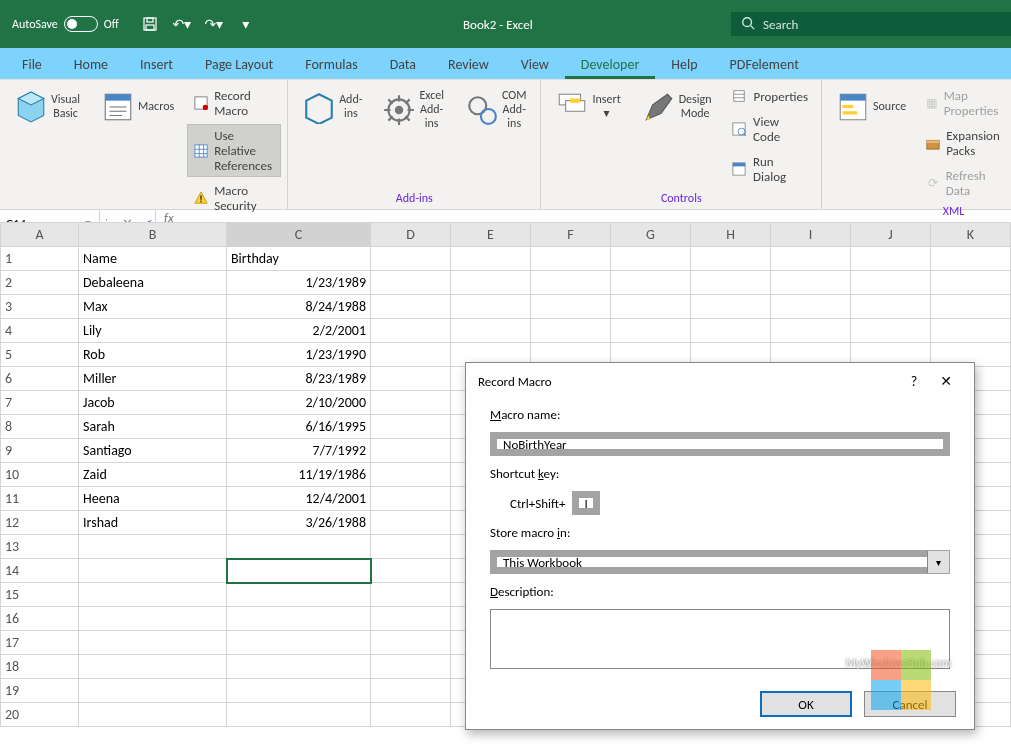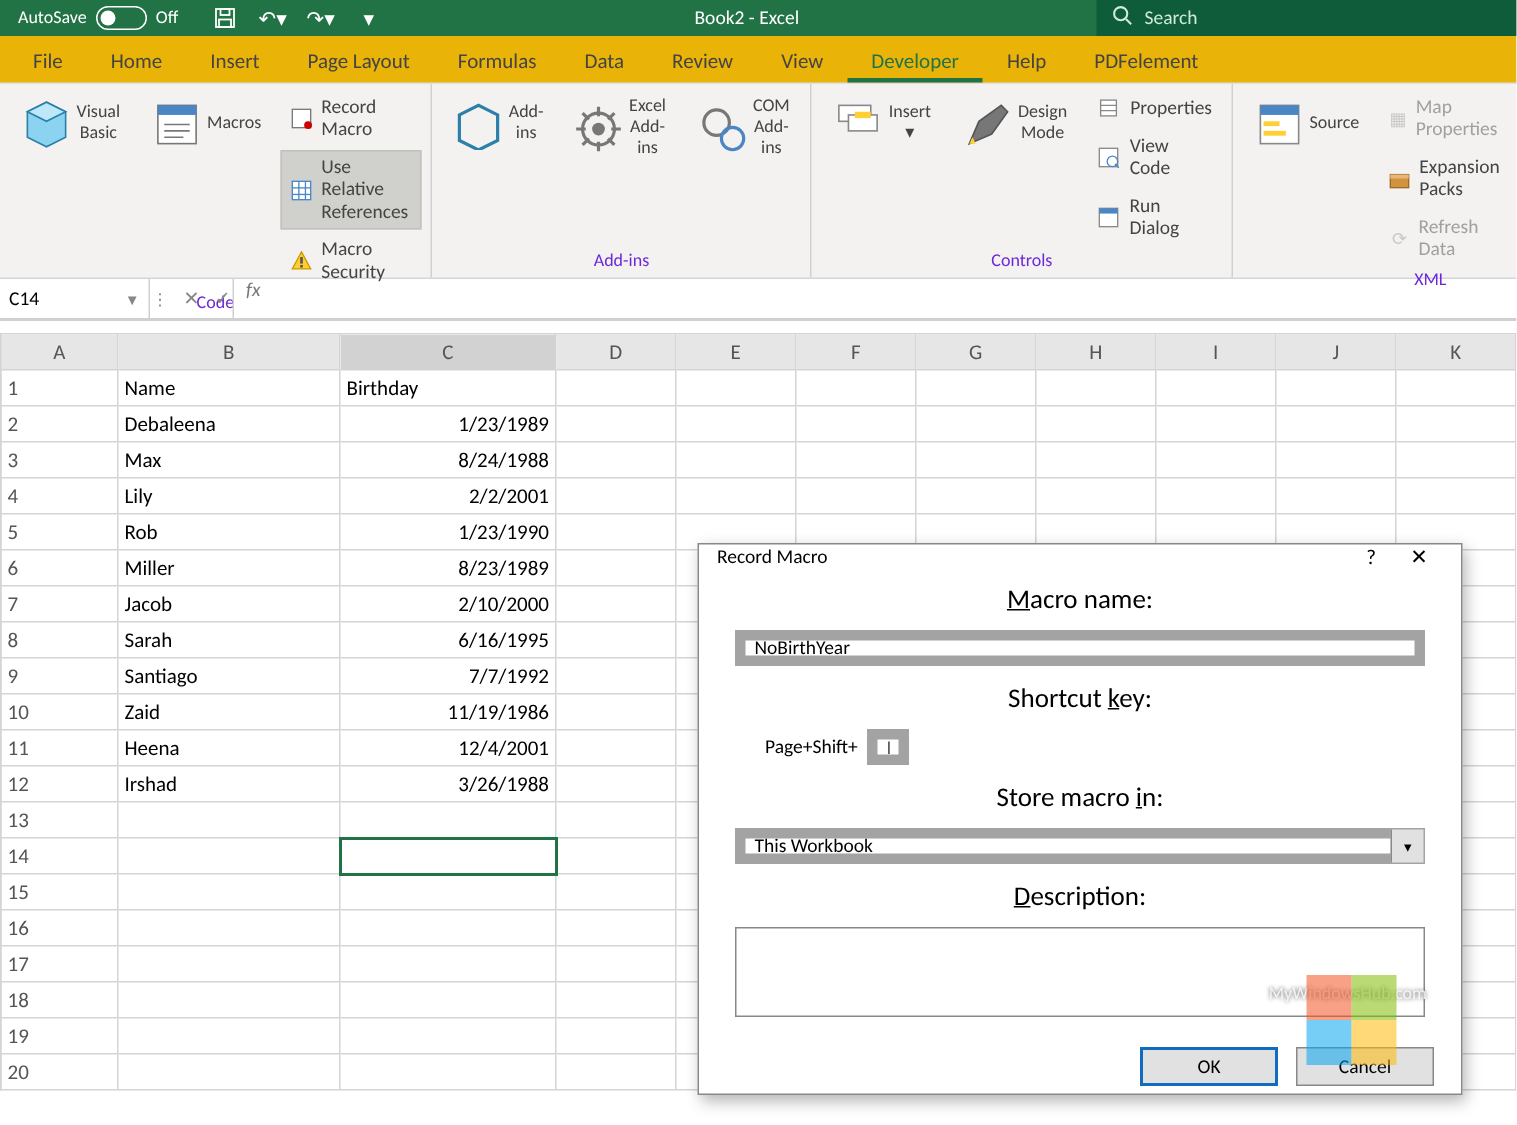--- a/index.html
+++ b/index.html
@@ -1,29 +1,29 @@
 <!DOCTYPE html>
 <html><head>
 <meta charset="utf-8">
 <style>
 * { box-sizing: border-box; margin: 0; padding: 0; font-family: "Segoe UI", Calibri, sans-serif; }
 body { width: 1011px; height: 750px; background: #fff; overflow: hidden; position: relative; }
 
 
-.titlebar { height: 24px; background: #217346; display: flex; align-items: center; color: #fff; font-size: 12px; }
+.titlebar { height: 48px; background: #217346; display: flex; align-items: center; color: #fff; font-size: 12px; }
 .autosave { display: flex; align-items: center; gap: 6px; padding: 0 12px; }
 .toggle { width: 34px; height: 16px; border: 1px solid #fff; border-radius: 8px; position: relative; }
 .toggle::before { content: ""; position: absolute; width: 10px; height: 10px; border-radius: 50%; background: #fff; top: 2px; left: 2px; }
 .qat { display: flex; align-items: center; gap: 10px; padding: 0 8px; }
 .qat-icon { width: 22px; height: 22px; display: flex; align-items: center; justify-content: center; font-size: 14px; color: #fff; cursor: pointer; }
 .doc-title { flex: 1; text-align: center; font-size: 13px; }
 .searchbar { width: 280px; height: 24px; background: #0f5c3a; display: flex; align-items: center; padding: 0 10px; gap: 8px; font-size: 13px; color: #d0e9dd; margin-right: 0; }
 
 
-.tabs { height: 32px; background: #eab308; display: flex; align-items: flex-end; border-bottom: 1px solid #e1dfdd; padding-left: 6px; gap: 0; font-size: 14px; }
+.tabs { height: 32px; background: #7dd3fc; display: flex; align-items: flex-end; border-bottom: 1px solid #e1dfdd; padding-left: 6px; gap: 0; font-size: 14px; }
 .tab { padding: 6px 16px; color: #444; cursor: pointer; }
 .tab.active { color: #217346; border-bottom: 3px solid #217346; padding-bottom: 3px; font-weight: 400; }
 
 
 .ribbon { height: 130px; background: #f3f2f1; display: flex; border-bottom: 1px solid #d5d5d5; }
 .group { border-right: 1px solid #d1d1d1; display: flex; flex-direction: column; align-items: stretch; padding: 4px 6px 2px; }
 .group-body { flex: 1; display: flex; align-items: flex-start; gap: 6px; }
 .group-label { text-align: center; font-size: 12px; color: #6d28d9; padding: 2px 0; }
 .vbtn { display: flex; flex-direction: row; align-items: center; gap: 2px; padding: 4px 6px; cursor: pointer; border: 1px solid transparent; }
 .vicon { width: 36px; height: 36px; display: flex; align-items: center; justify-content: center; font-size: 26px; color: #217346; }
@@ -55,21 +55,21 @@
 .col-sel-D, .col-sel-E, .col-sel-F, .col-sel-G, .col-sel-H, .col-sel-I, .col-sel-J, .col-sel-K { width: 80px; }
 .selected-cell { outline: 2px solid #217346; outline-offset: -1px; position: relative; }
 .row-active .rowhead, th.col-active { background: #d2d2d2; }
 
 
 .dialog { position: absolute; left: 465px; top: 362px; width: 510px; height: 368px; background: #fff; border: 1px solid #888; box-shadow: 2px 4px 10px rgba(0,0,0,0.3); font-size: 13px; display: flex; flex-direction: column; }
 .dlg-title { height: 36px; display: flex; align-items: center; padding: 0 12px; font-size: 13px; }
 .dlg-title .sp { flex: 1; }
 .dlg-title .dbtn { width: 32px; text-align: center; font-size: 14px; cursor: pointer; }
 .dlg-body { flex: 1; padding: 8px 24px; display: flex; flex-direction: column; gap: 10px; }
-.field-label { font-size: 18px; text-align: center; }
+.field-label { font-size: 13px; }
 .field-label u { text-decoration: underline; }
 .inp { border: 7px solid #a3a3a3; height: 24px; padding: 0 6px; font-size: 13px; }
 .inp.full { width: 100%; }
 .shortcut-row { display: flex; align-items: center; gap: 6px; padding-left: 20px; }
 .shortcut-row .inp { width: 28px; text-align: center; }
 .select-wrap { position: relative; }
 .select-wrap .inp { width: 100%; padding-right: 24px; }
 .select-wrap .chev { position: absolute; right: 1px; top: 1px; width: 22px; height: 22px; background: #e1e1e1; border-left: 1px solid #888; display: flex; align-items: center; justify-content: center; font-size: 10px; }
 .desc-box { border: 1px solid #888; height: 60px; }
 .dlg-buttons { display: flex; justify-content: flex-end; gap: 12px; padding: 12px 18px; }
@@ -651,21 +651,21 @@
     <span>Record Macro</span>
     <span class="sp"></span>
     <span class="dbtn">?</span>
     <span class="dbtn">✕</span>
   </div>
   <div class="dlg-body">
     <div class="field-label"><u>M</u>acro name:</div>
     <input class="inp full" value="NoBirthYear" style="">
     <div class="field-label">Shortcut <u>k</u>ey:</div>
     <div class="shortcut-row">
-      <span>Page+Shift+</span>
+      <span>Ctrl+Shift+</span>
       <input class="inp" value="I" style="">
     </div>
     <div class="field-label">Store macro <u>i</u>n:</div>
     <div class="select-wrap">
       <input class="inp" readonly="" value="This Workbook" style="">
       <div class="chev">▾</div>
     </div>
     <div class="field-label"><u>D</u>escription:</div>
     <div class="desc-box"></div>
   </div>

